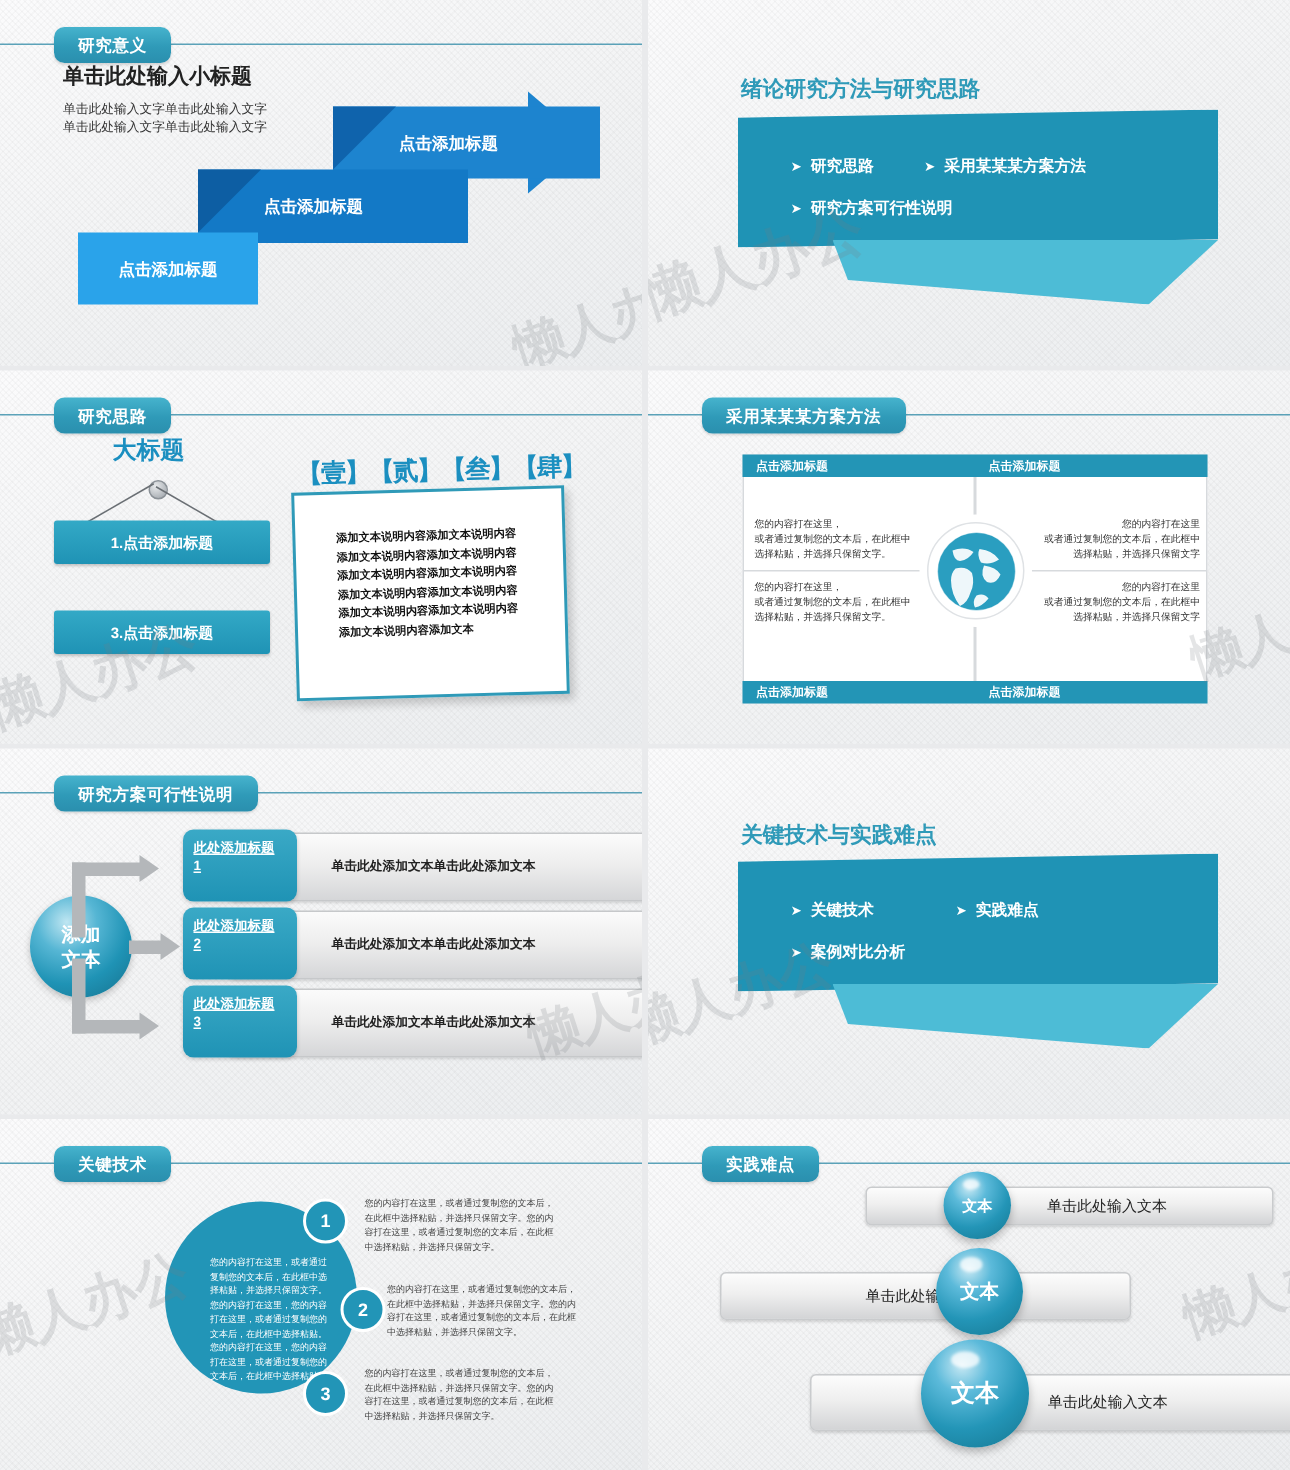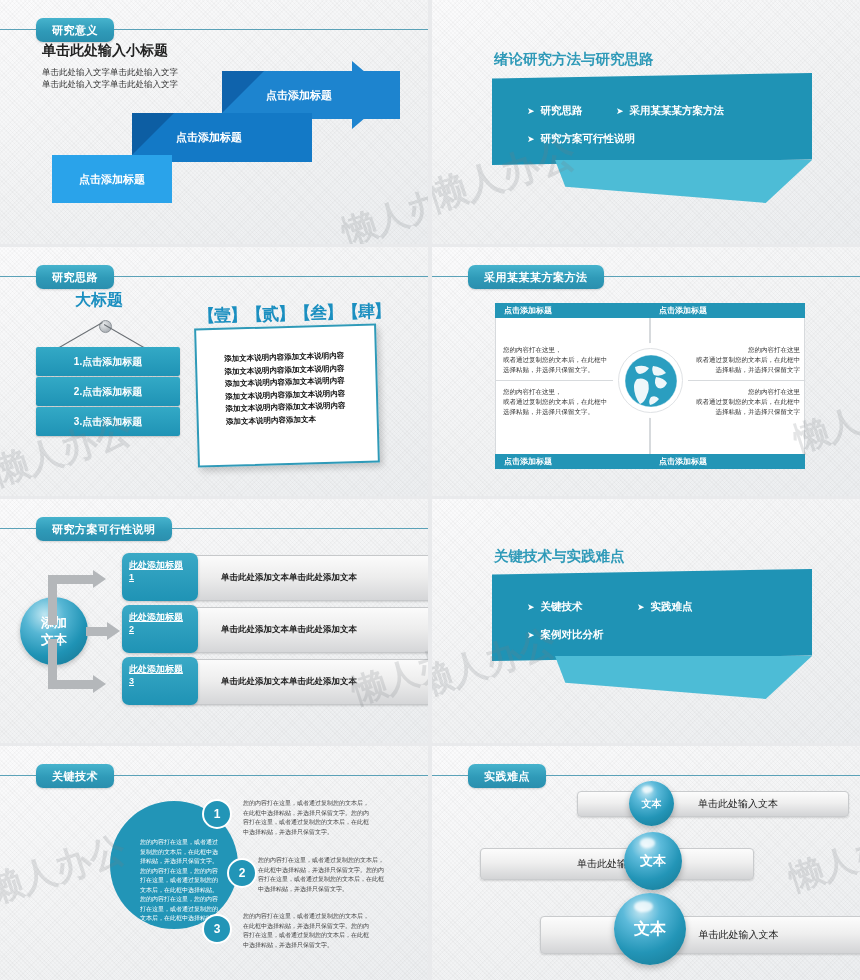--- a/index.html
+++ b/index.html
@@ -195,23 +195,20 @@
     </div>
     <div class="bigtitle" style="left:75px;top:43px;">大标题</div>
     <div class="pin" style="left:99px;top:73px;"></div>
     <div class="wire" style="left:54px;top:103px;width:56px;transform:rotate(-30deg);"></div>
     <div class="wire" style="left:104px;top:77px;width:56px;transform:rotate(30deg);"></div>
     <div class="knot" style="left:51px;top:103px;"></div>
     <div class="knot" style="left:156px;top:103px;"></div>
     <div class="plaque" style="left:36px;top:100px;width:144px;height:29px;">
         <span>1.点击添加标题</span>
       </div>
-    <div class="plaque" style="left:36px;top:130px;width:144px;height:29px;">
-        <span>2.点击添加标题</span>
-      </div>
     <div class="plaque" style="left:36px;top:160px;width:144px;height:29px;">
         <span>3.点击添加标题</span>
       </div>
 
     <div class="tilt-num" style="left:198px;top:55px;">【壹】【贰】【叁】【肆】</div>
     <div class="tilt-card" style="left:196px;top:79px;width:178px;height:135px;"></div>
     <div class="tilt-lines" style="left:225px;top:104px;width:150px;">
       <div>添加文本说明内容添加文本说明内容</div>
       <div>添加文本说明内容添加文本说明内容</div>
       <div>添加文本说明内容添加文本说明内容</div>

